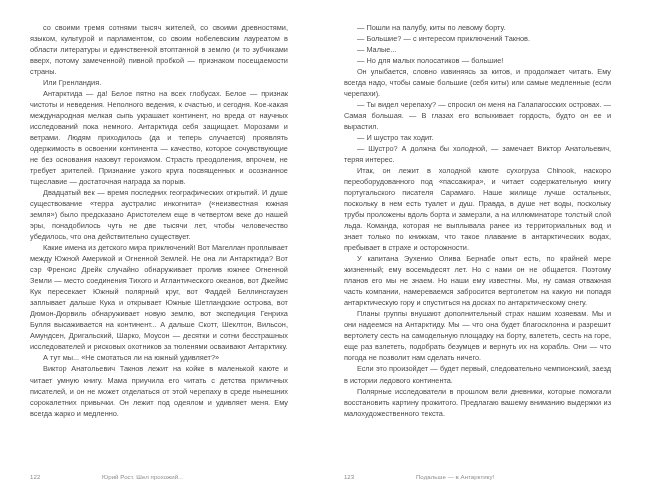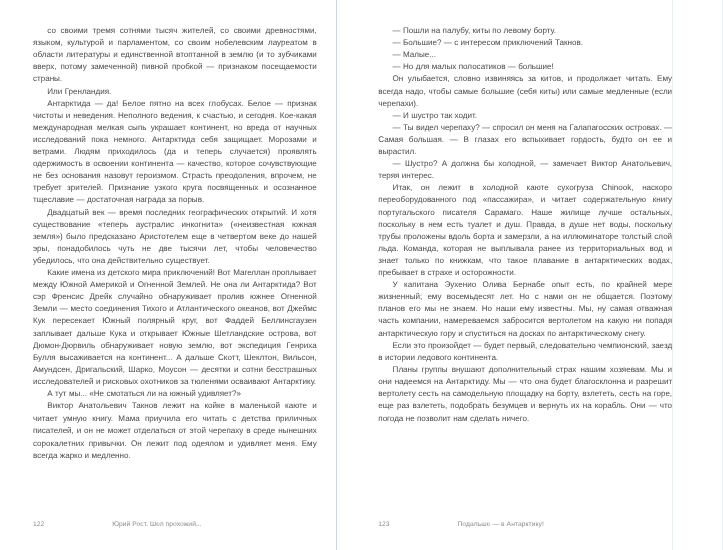--- a/index.html
+++ b/index.html
@@ -56,45 +56,46 @@
 </head>
 <body>
 
 <div id="spread">
 
   <div class="page left">
     <div class="body-text">
       <p>со своими тремя сотнями тысяч жителей, со своими древностями, языком, культурой и парламентом, со своим нобелевским лауреатом в области литературы и единственной втоптанной в землю (и то зубчиками вверх, потому замеченной) пивной пробкой — признаком посещаемости страны.</p>
       <p>Или Гренландия.</p>
       <p>Антарктида — да! Белое пятно на всех глобусах. Белое — признак чистоты и неведения. Неполного ведения, к счастью, и сегодня. Кое-какая международная мелкая сыпь украшает континент, но вреда от научных исследований пока немного. Антарктида себя защищает. Морозами и ветрами. Людям приходилось (да и теперь случается) проявлять одержимость в освоении континента — качество, которое сочувствующие не без основания назовут героизмом. Страсть преодоления, впрочем, не требует зрителей. Признание узкого круга посвященных и осознанное тщеславие — достаточная награда за порыв.</p>
-      <p>Двадцатый век — время последних географических открытий. И хотя существование «теперь аустралис инкогнита» («неизвестная южная земля») было предсказано Аристотелем еще в четвертом веке до нашей эры, понадобилось чуть не две тысячи лет, чтобы человечество убедилось, что она действительно существует.</p>
+      <p>Двадцатый век — время последних географических открытий. И душе существование «терра аустралис инкогнита» («неизвестная южная земля») было предсказано Аристотелем еще в четвертом веке до нашей эры, понадобилось чуть не две тысячи лет, чтобы человечество убедилось, что она действительно существует.</p>
       <p>Какие имена из детского мира приключений! Вот Магеллан проплывает между Южной Америкой и Огненной Землей. Не она ли Антарктида? Вот сэр Френсис Дрейк случайно обнаруживает пролив южнее Огненной Земли — место соединения Тихого и Атлантического океанов, вот Джеймс Кук пересекает Южный полярный круг, вот Фаддей Беллинсгаузен заплывает дальше Кука и открывает Южные Шетландские острова, вот Дюмон-Дюрвиль обнаруживает новую землю, вот экспедиция Генриха Булля высаживается на континент... А дальше Скотт, Шеклтон, Вильсон, Амундсен, Дригальский, Шарко, Моусон — десятки и сотни бесстрашных исследователей и рисковых охотников за тюленями осваивают Антарктику.</p>
       <p>А тут мы... «Не смотаться ли на южный удивляет?»</p>
       <p>Виктор Анатольевич Такнов лежит на койке в маленькой каюте и читает умную книгу. Мама приучила его читать с детства приличных писателей, и он не может отделаться от этой черепаху в среде нынешних сорокалетних привычки. Он лежит под одеялом и удивляет меня. Ему всегда жарко и медленно.</p>
     </div>
     <div class="footer">
       <span class="folio">122</span>
       <span class="runhead">Юрий Рост. Шел прохожий...</span>
     </div>
   </div>
 
   <div class="page right">
     <div class="body-text">
       <p class="dash">— Пошли на палубу, киты по левому борту.</p>
       <p class="dash">— Большие? — с интересом приключений Такнов.</p>
       <p class="dash">— Малые...</p>
       <p class="dash">— Но для малых полосатиков — большие!</p>
       <p>Он улыбается, словно извиняясь за китов, и продолжает читать. Ему всегда надо, чтобы самые большие (себя киты) или самые медленные (если черепахи).</p>
+      <p class="dash">— Ты видел черепаху? — спросил он меня на Галапагосских островах. — Самая большая. — В глазах его вспыхивает гордость, будто он ее и вырастил.</p>
       <p class="dash">— И шустро так ходит.</p>
-      <p class="dash">— Ты видел черепаху? — спросил он меня на Галапагосских островах. — Самая большая. — В глазах его вспыхивает гордость, будто он ее и вырастил.</p>
       <p class="dash">— Шустро? А должна бы холодной, — замечает Виктор Анатольевич, теряя интерес.</p>
       <p>Итак, он лежит в холодной каюте сухогруза Chinook, наскоро переоборудованного под «пассажира», и читает содержательную книгу португальского писателя Сарамаго. Наше жилище лучше остальных, поскольку в нем есть туалет и душ. Правда, в душе нет воды, поскольку трубы проложены вдоль борта и замерзли, а на иллюминаторе толстый слой льда. Команда, которая не выплывала ранее из территориальных вод и знает только по книжкам, что такое плавание в антарктических водах, пребывает в страхе и осторожности.</p>
       <p>У капитана Эухенио Олива Бернабе опыт есть, по крайней мере жизненный; ему восемьдесят лет. Но с нами он не общается. Поэтому планов его мы не знаем. Но наши ему известны. Мы, ну самая отважная часть компании, намереваемся забросится вертолетом на какую ни попадя антарктическую гору и спуститься на досках по антарктическому снегу.</p>
+      <p>Планы группы внушают дополнительный страх нашим хозяевам. Мы и они надеемся на Антарктиду. Мы — что она будет благосклонна и разрешит вертолету сесть на самодельную площадку на борту, взлететь, сесть на горе, еще раз взлететь, подобрать безумцев и вернуть их на корабль. Они — что погода не позволит нам сделать ничего.</p>
       <p>Если это произойдет — будет первый, следовательно чемпионский, заезд в истории ледового континента.</p>
-      <p>Планы группы внушают дополнительный страх нашим хозяевам. Мы и они надеемся на Антарктиду. Мы — что она будет благосклонна и разрешит вертолету сесть на самодельную площадку на борту, взлететь, сесть на горе, еще раз взлететь, подобрать безумцев и вернуть их на корабль. Они — что погода не позволит нам сделать ничего.</p>
+      <p>Полярные исследователи в прошлом вели дневники, которые помогали восстановить картину прожитого. Предлагаю вашему вниманию выдержки из малохудожественного текста.</p>
     </div>
     <div class="footer">
       <span class="folio">123</span>
       <span class="runhead">Подальше — в Антарктику!</span>
     </div>
   </div>
 
 </div>
 
 </body></html>

